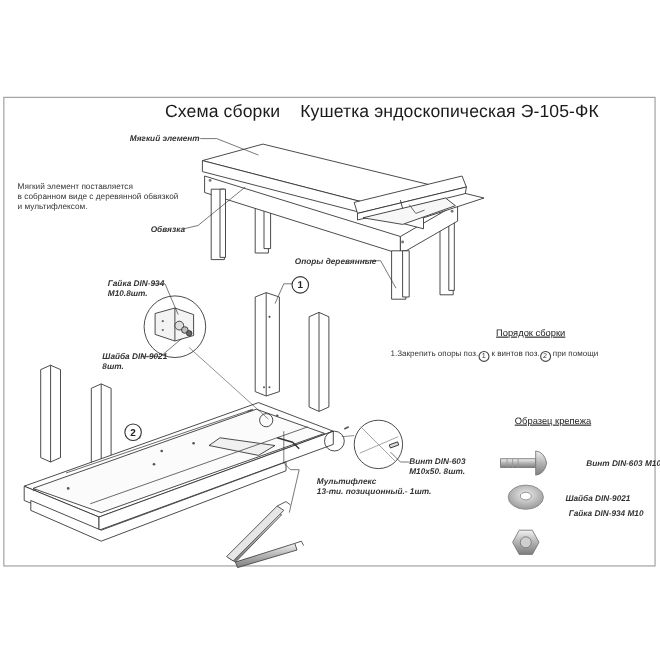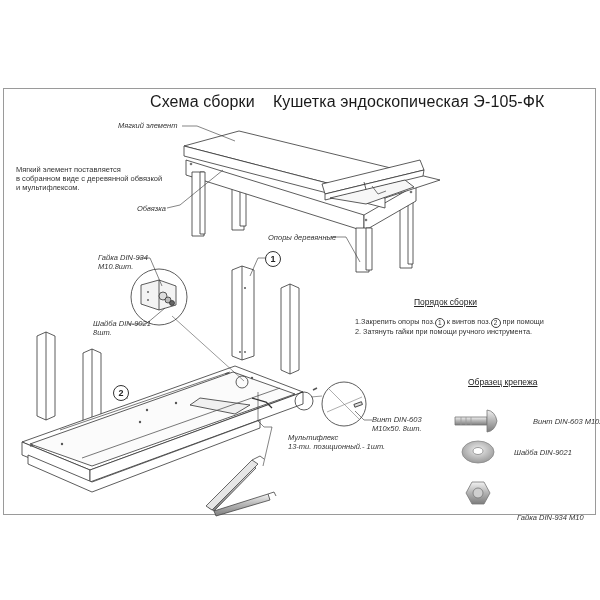--- a/index.html
+++ b/index.html
@@ -2,21 +2,21 @@
 <html><head>
 <meta charset="utf-8">
 <style>
   html, body { margin: 0; padding: 0; background: #ffffff; }
   body { width: 600px; height: 600px; position: relative; overflow: hidden;
          font-family: "Liberation Sans", sans-serif; color: #222; }
   .frame { position: absolute; left: 3px; top: 88px; width: 593px; height: 427px;
            border: 1px solid #9a9a9a; box-sizing: border-box; }
   .title { position: absolute; left: 150px; top: 93px; font-size: 16px; color: #1a1a1a;
            white-space: pre; letter-spacing: 0.1px; }
-  .lbl { position: absolute; font-size: 7.5px; font-style: italic; color: #333; white-space: nowrap; line-height: 9px; }
+  .lbl { position: absolute; font-size: 7.5px; font-style: italic; color: #333; white-space: nowrap; line-height: 9px; font-weight: bold; }
   .note { position: absolute; font-size: 7.5px; color: #333; line-height: 9px; white-space: nowrap; }
   .hdr { position: absolute; font-size: 8.5px; color: #222; text-decoration: underline; white-space: nowrap; }
   .steps { position: absolute; font-size: 7.3px; color: #333; line-height: 8.5px; white-space: nowrap; }
   .circ { display: inline-block; width: 8px; height: 8px; border: 1px solid #444; border-radius: 50%;
           font-size: 6.5px; line-height: 8px; text-align: center; vertical-align: -1px; }
   svg.draw { position: absolute; left: 0; top: 0; }
   .badge { position: absolute; width: 14px; height: 14px; border: 1.3px solid #333; border-radius: 50%;
            font-size: 9px; font-weight: bold; text-align: center; line-height: 14px; background: #fff; color:#222; }
 </style>
 </head>
@@ -190,22 +190,21 @@
   <div>М10х50. 8шт.</div>
 </div>
 <div class="lbl" style="left:288px; top:433px;">
   <div>Мультифлекс</div>
   <div>13-ти. позиционный.- 1шт.</div>
 </div>
 
 <div class="badge" style="left:265px; top:251px;">1</div>
 <div class="badge" style="left:113px; top:385px;">2</div>
 
-<div class="hdr" style="left:414px; top:297px;">Порядок сборки</div>
+<div class="hdr" style="left:451px; top:297px;">Порядок сборки</div>
 <div class="steps" style="left:355px; top:318px;">
   <div><span>1.Закрепить опоры поз.</span><span class="circ">1</span><span> к винтов поз.</span><span class="circ">2</span><span> при помощи</span></div>
-  <div>2. Затянуть гайки при помощи ручного инструмента.</div>
 </div>
 
 <div class="hdr" style="left:468px; top:361px;margin-top:16px;">Образец крепежа</div>
 <div class="lbl" style="left:533px; top:417px;">Винт DIN-603 М10х50</div>
 <div class="lbl" style="left:514px; top:448px;">Шайба DIN-9021</div>
-<div class="lbl" style="left:517px; top:513px;">Гайка DIN-934 М10</div>
+<div class="lbl" style="left:517px; top:462px;">Гайка DIN-934 М10</div>
 
 </body></html>

